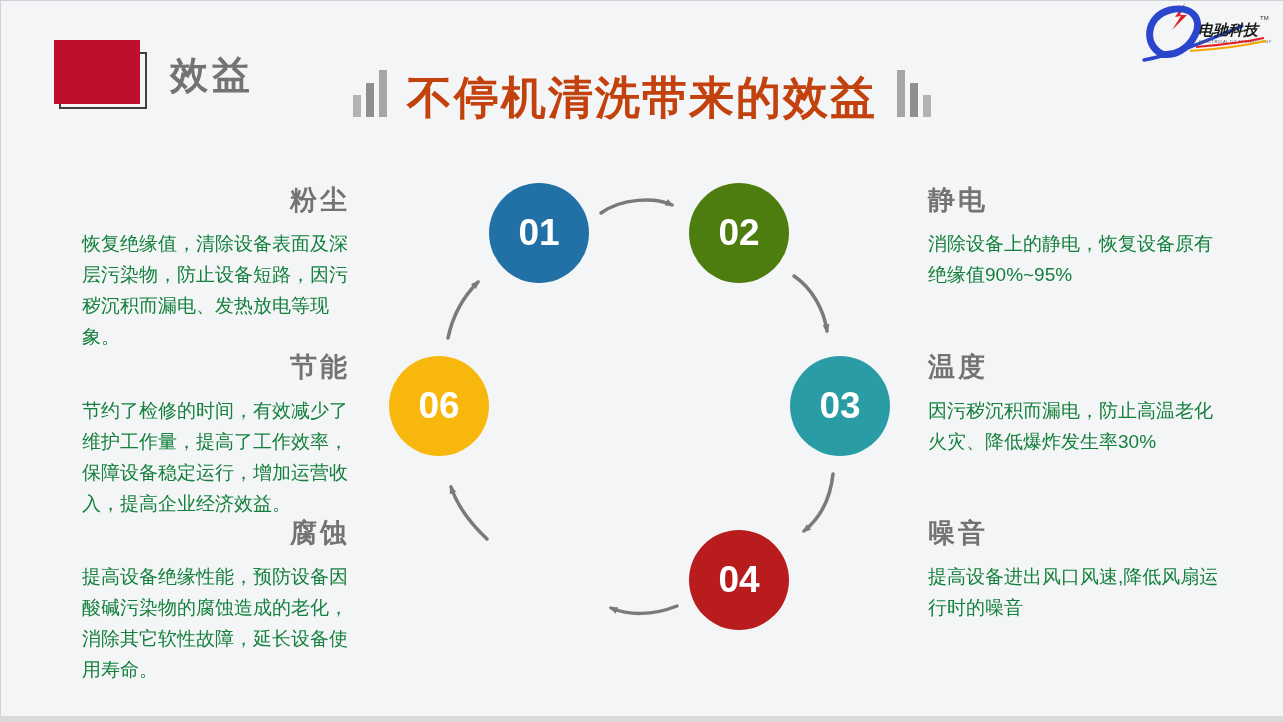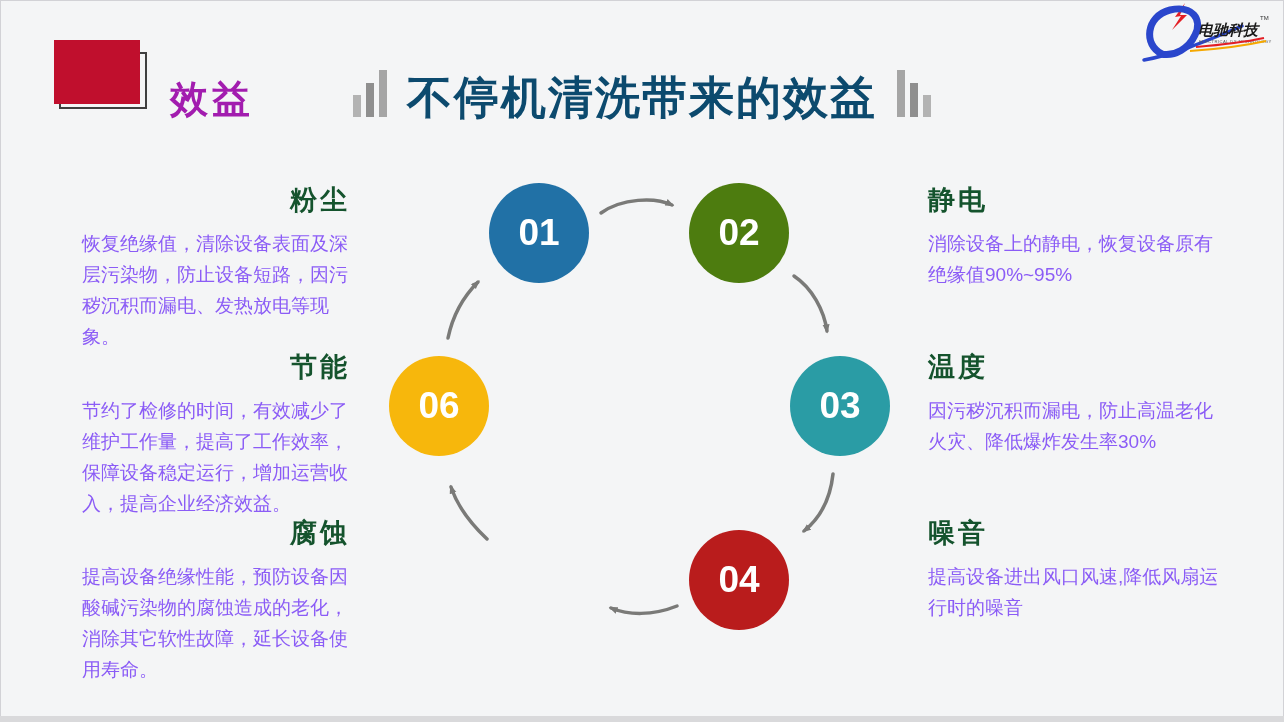--- a/index.html
+++ b/index.html
@@ -6,41 +6,41 @@
   *{box-sizing:border-box;}
   .slide{
     position:relative;width:1284px;height:722px;overflow:hidden;
     background:#f4f5f6;
     font-family:"Liberation Sans","DejaVu Sans",sans-serif;
     box-shadow:inset 0 0 0 1px #d2d2d6;
   }
   
   .corner-outline{position:absolute;left:59px;top:52px;width:88px;height:57px;border:2px solid #3f3f3f;z-index:1;}
   .corner-red{position:absolute;left:54px;top:40px;width:86px;height:64px;background:#c00f2d;z-index:2;}
-  .corner-label{position:absolute;left:170px;top:50px;font-size:38px;font-weight:bold;color:#a21caf;letter-spacing:4px;z-index:2;margin-top:24px;}
+  .corner-label{position:absolute;left:170px;top:50px;font-size:38px;font-weight:bold;color:#737373;letter-spacing:4px;z-index:2;}
   
   .title-row{position:absolute;left:0;top:70px;width:1284px;display:flex;justify-content:center;align-items:flex-end;gap:20px;}
   .bars{display:flex;align-items:flex-end;gap:5px;margin-bottom:4px;}
   .bars span{display:block;width:8px;background:#a5a5a5;}
   .bars .b-s{height:22px;background:#b3b3b3;}
   .bars .b-m{height:34px;background:#8f8f8f;}
   .bars .b-t{height:47px;background:#a5a5a5;}
-  .main-title{font-size:45px;font-weight:bold;color:#0c4a6e;line-height:1.05;letter-spacing:2px;}
+  .main-title{font-size:45px;font-weight:bold;color:#c2410c;line-height:1.05;letter-spacing:2px;}
   
   .logo{position:absolute;left:1140px;top:2px;width:132px;height:66px;}
   
   .circle{position:absolute;width:100px;height:100px;border-radius:50%;display:flex;align-items:center;justify-content:center;
           color:#ffffff;font-size:37px;font-weight:bold;}
   .c1{left:489px;top:183px;} .c2{left:689px;top:183px;} .c3{left:790px;top:356px;}
   .c4{left:689px;top:530px;} .c5{left:489px;top:530px;} .c6{left:389px;top:356px;}
   .arrows{position:absolute;left:0;top:0;width:1284px;height:722px;pointer-events:none;}
   
   .benefit{position:absolute;}
-  .benefit h3{margin:0 0 10px 0;font-size:27px;font-weight:bold;color:#14532d;letter-spacing:3px;}
-  .benefit p{margin:0;font-size:19px;line-height:31px;color:#8b5cf6;}
+  .benefit h3{margin:0 0 10px 0;font-size:27px;font-weight:bold;color:#737373;letter-spacing:3px;}
+  .benefit p{margin:0;font-size:19px;line-height:31px;color:#15803d;}
   .b-left{left:82px;width:268px;} .b-left h3{text-align:right;}
   .b-right{left:928px;width:302px;} .b-right h3{text-align:left;}
   .pos-l1{top:182px;} .pos-l2{top:349px;} .pos-l3{top:515px;}
   .pos-r1{top:182px;} .pos-r2{top:349px;} .pos-r3{top:515px;}
   .bottom-strip{position:absolute;left:0;bottom:0;width:1284px;height:6px;background:#d9d9db;}
 </style>
 </head>
 <body>
 
 <div class="slide">

